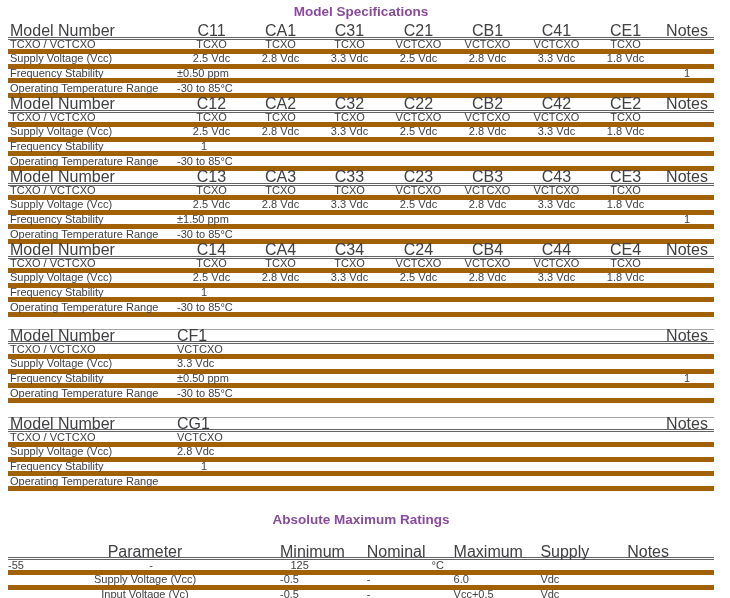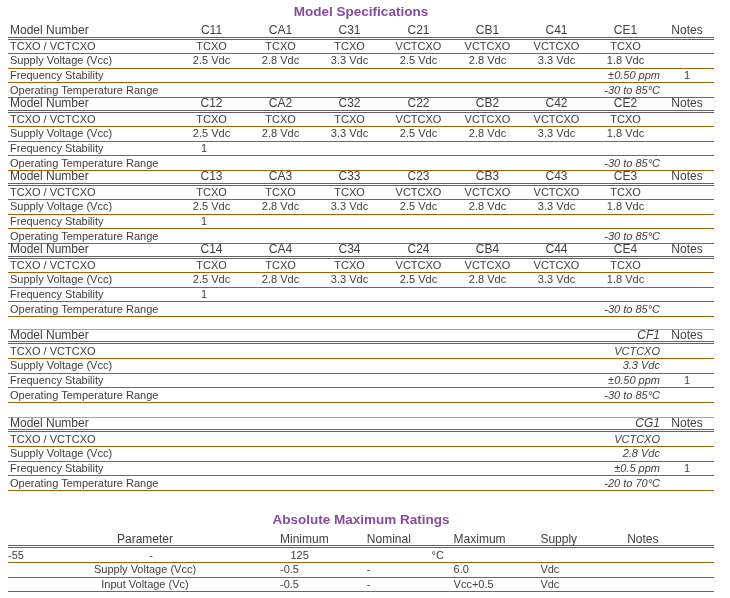--- a/index.html
+++ b/index.html
@@ -13,44 +13,44 @@
   .content { padding: 4px 16px 0 8px; }
   .sec-title {
     text-align: center;
     font-size: 13.5px;
     font-weight: bold;
     color: #8a4a9c;
     height: 16px;
     line-height: 16px;
   }
   #title-model-specs { margin-bottom: 5px; }
-  #title-abs-max { margin-top: 21px; margin-bottom: 6px; }
+  #title-abs-max { margin-top: 21px; margin-bottom: 18px; }
 
   .spec-block { width: 100%; }
   .spec-block.standalone { border-top: 1px solid #a7a5a6; }
   .spec-block.standalone.gap1 { margin-top: 12px; }
   .spec-block.standalone.gap2 { margin-top: 14px; }
 
   .row {
     display: flex;
     align-items: center;
     height: 14.6px;
     line-height: 13px;
-    border-bottom: 1px solid #a16207;
+    border-bottom: 5px solid #a16207;
     font-size: 11px;
   }
   .row.header-row {
     border-bottom: 3px double #636365;
-    font-size: 12px;
+    font-size: 16px;
   }
 
   
   .c-label { flex: 0 0 169px; text-align: left; padding-left: 2px; white-space: nowrap; }
   .c-model { flex: 1 1 0; text-align: center; white-space: nowrap; }
-  .c-span  { flex: 7 7 0; text-align: right; white-space: nowrap; font-style: italic; }
+  .c-span  { flex: 7 7 0; text-align: left; white-space: nowrap; }
   .c-notes { flex: 0 0 54px; text-align: center; white-space: nowrap; }
 
   
   .r-param { flex: 0 0 272px; text-align: center; padding-left: 2px; white-space: nowrap; }
   .r-col   { flex: 1 1 0; text-align: left; white-space: nowrap; }
 </style>
 </head>
 <body>
 
 <div class="content">
@@ -176,20 +176,21 @@
           <div class="c-model">2.8 Vdc</div>
           <div class="c-model">3.3 Vdc</div>
           <div class="c-model">2.5 Vdc</div>
           <div class="c-model">2.8 Vdc</div>
           <div class="c-model">3.3 Vdc</div>
           <div class="c-model">1.8 Vdc</div>
           <div class="c-notes"></div>
         </div>
         <div class="row">
           <div class="c-label">Frequency Stability</div>
+          <div class="c-span">±1.50 ppm</div>
           <div class="c-notes">1</div>
         </div>
         <div class="row">
           <div class="c-label">Operating Temperature Range</div>
           <div class="c-span">-30 to 85°C</div>
           <div class="c-notes"></div>
         </div>
       </div>
       <div class="spec-block">
         <div class="row header-row">
@@ -273,26 +274,24 @@
           <div class="c-span">VCTCXO</div>
           <div class="c-notes"></div>
         </div>
         <div class="row">
           <div class="c-label">Supply Voltage (Vcc)</div>
           <div class="c-span">2.8 Vdc</div>
           <div class="c-notes"></div>
         </div>
         <div class="row">
           <div class="c-label">Frequency Stability</div>
-          <div class="c-span">±0.5 ppm</div>
-          <div class="c-notes">1</div>
-        </div>
-        <div class="row">
-          <div class="c-label">Operating Temperature Range</div>
-          <div class="c-span">-20 to 70°C</div>
+          <div class="c-notes">1</div>
+        </div>
+        <div class="row">
+          <div class="c-label">Operating Temperature Range</div>
           <div class="c-notes"></div>
         </div>
       </div>
     </div>
 
   <div class="sec-title" id="title-abs-max">Absolute Maximum Ratings</div>
 
   <div>
       <div class="row header-row">
         <div class="r-param">Parameter</div>

